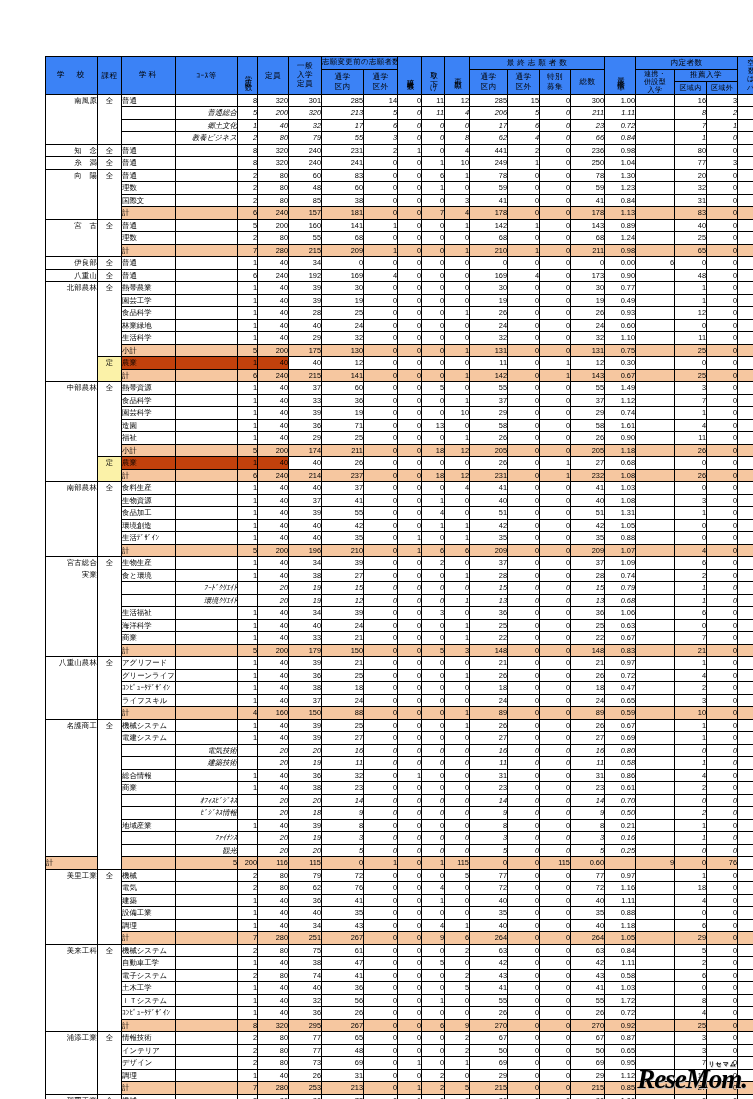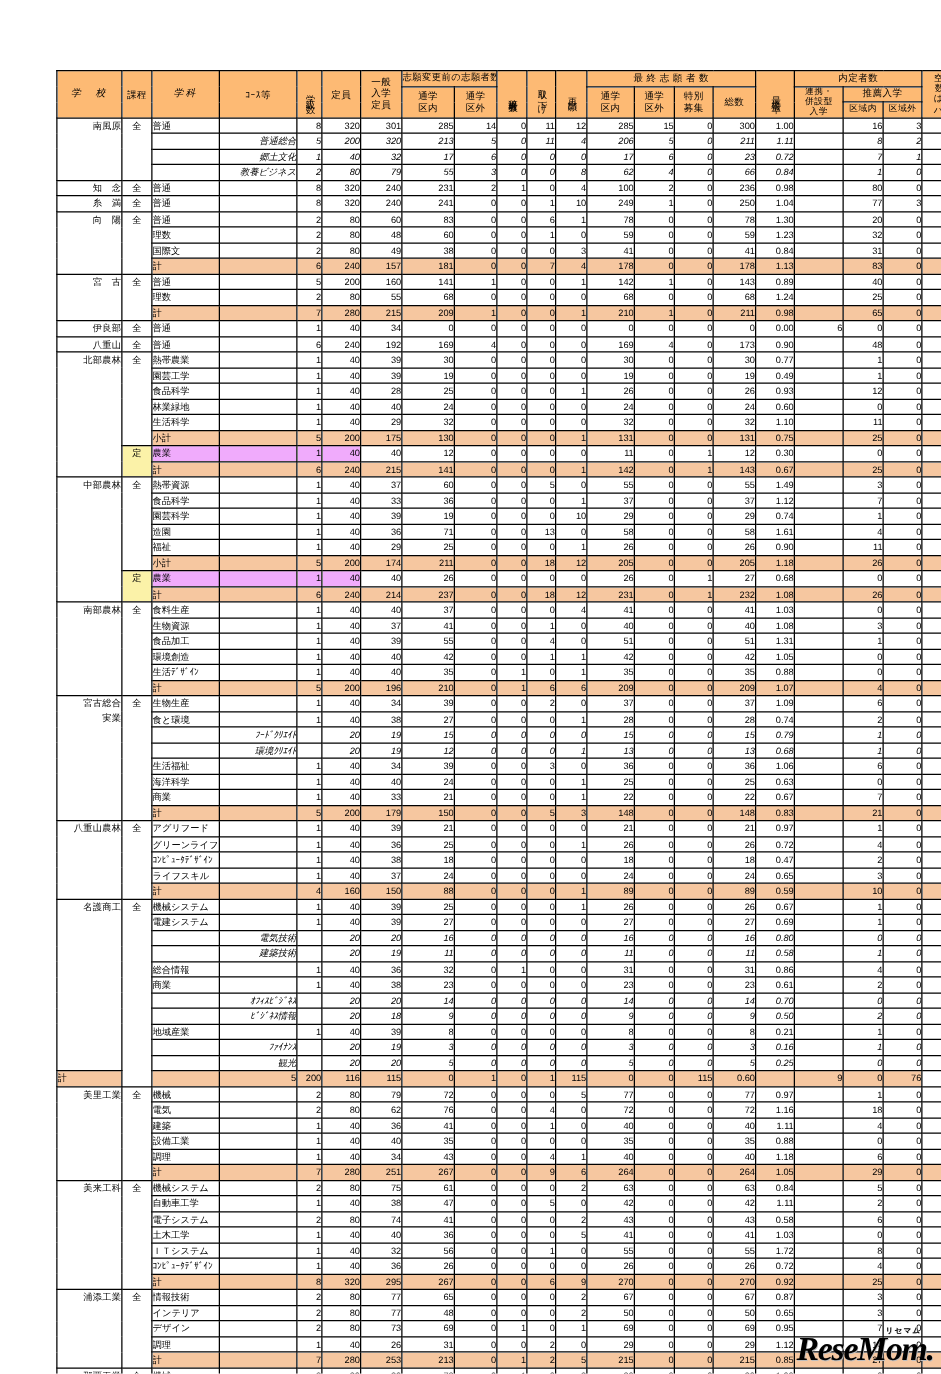--- a/index.html
+++ b/index.html
@@ -3,36 +3,36 @@
 <meta charset="utf-8">
 <style>
   html,body{margin:0;padding:0;background:#ffffff;}
   body{width:753px;height:1099px;font-family:"Liberation Sans","DejaVu Sans",sans-serif;color:#000;}
   #sheet{position:relative;width:753px;height:1099px;overflow:hidden;background:#fff;}
   table.grid{position:absolute;left:45px;top:56px;border-collapse:collapse;table-layout:fixed;width:707px;
              font-size:7.3px;line-height:1;}
   table.grid td,table.grid th{border:0.6px solid #000;padding:0;margin:0;height:11.5px;
              overflow:hidden;white-space:nowrap;font-weight:normal;vertical-align:middle;}
   
-  thead th{background:#fdba74;text-align:center;font-size:7.6px;letter-spacing:0.4px;}
+  thead th{background:#3b82f6;text-align:center;font-size:7.6px;letter-spacing:0.4px;}
   thead th.vh{font-size:7.6px;line-height:1.18;}
-  thead th.big{font-size:7.8px;letter-spacing:2px;font-style:italic;}
+  thead th.big{font-size:7.8px;letter-spacing:2px;}
   
   .bl{border-left:1.6px solid #000 !important;}
   .br{border-right:1.6px solid #000 !important;}
   .bt{border-top:1.4px solid #000 !important;}
   
   td.n{text-align:right;padding-right:2px;font-size:7.4px;}
   td.c{text-align:center;}
   td.l{text-align:left;padding-left:2px;font-size:7.4px;}
   td.r{text-align:right;padding-right:2px;font-size:7.4px;}
   td.sch{text-align:right;padding-left:1px;font-size:7.4px;letter-spacing:0.2px;}
   tr.ital td{font-style:italic;}
   tr.tot td{background:#f6c7a0;}
-  td.green{background:#f0abfc;}
+  td.green{background:#c2410c;}
   td.yellow{background:#fbf2a8;}
   .ratio{text-align:right;padding-right:3px;font-size:7.4px;}
   
   #wm{position:absolute;right:6px;bottom:4px;font-family:Liberation Serif, serif;
       font-size:27px;font-weight:bold;font-style:italic;color:#000000;letter-spacing:-1px;
       text-shadow:0.5px 0.5px 0 #bdbdbd;}
   #wm .dot{font-size:27px;}
 </style>
 </head>
 <body>
@@ -189,21 +189,21 @@
           <td class="l">普通</td>
           <td class="r br"></td>
           <td class="n">8</td>
           <td class="n">320</td>
           <td class="n br">240</td>
           <td class="n bl">231</td>
           <td class="n br">2</td>
           <td class="n">1</td>
           <td class="n">0</td>
           <td class="n br">4</td>
-          <td class="n bl">100</td>
+          <td class="n bl">441</td>
           <td class="n">2</td>
           <td class="n">0</td>
           <td class="n">236</td>
           <td class="ratio br">0.98</td>
           <td class="n bl"></td>
           <td class="n">80</td>
           <td class="n br">0</td>
           <td class="n br">4</td>
         </tr>
         <tr>
@@ -271,21 +271,21 @@
           <td class="n bl"></td>
           <td class="n">32</td>
           <td class="n br">0</td>
           <td class="n br">△ 11</td>
         </tr>
         <tr>
           <td class="l">国際文</td>
           <td class="r br"></td>
           <td class="n">2</td>
           <td class="n">80</td>
-          <td class="n br">49</td>
+          <td class="n br">85</td>
           <td class="n bl">38</td>
           <td class="n br">0</td>
           <td class="n">0</td>
           <td class="n">0</td>
           <td class="n br">3</td>
           <td class="n bl">41</td>
           <td class="n">0</td>
           <td class="n">0</td>
           <td class="n">41</td>
           <td class="ratio br">0.84</td>

